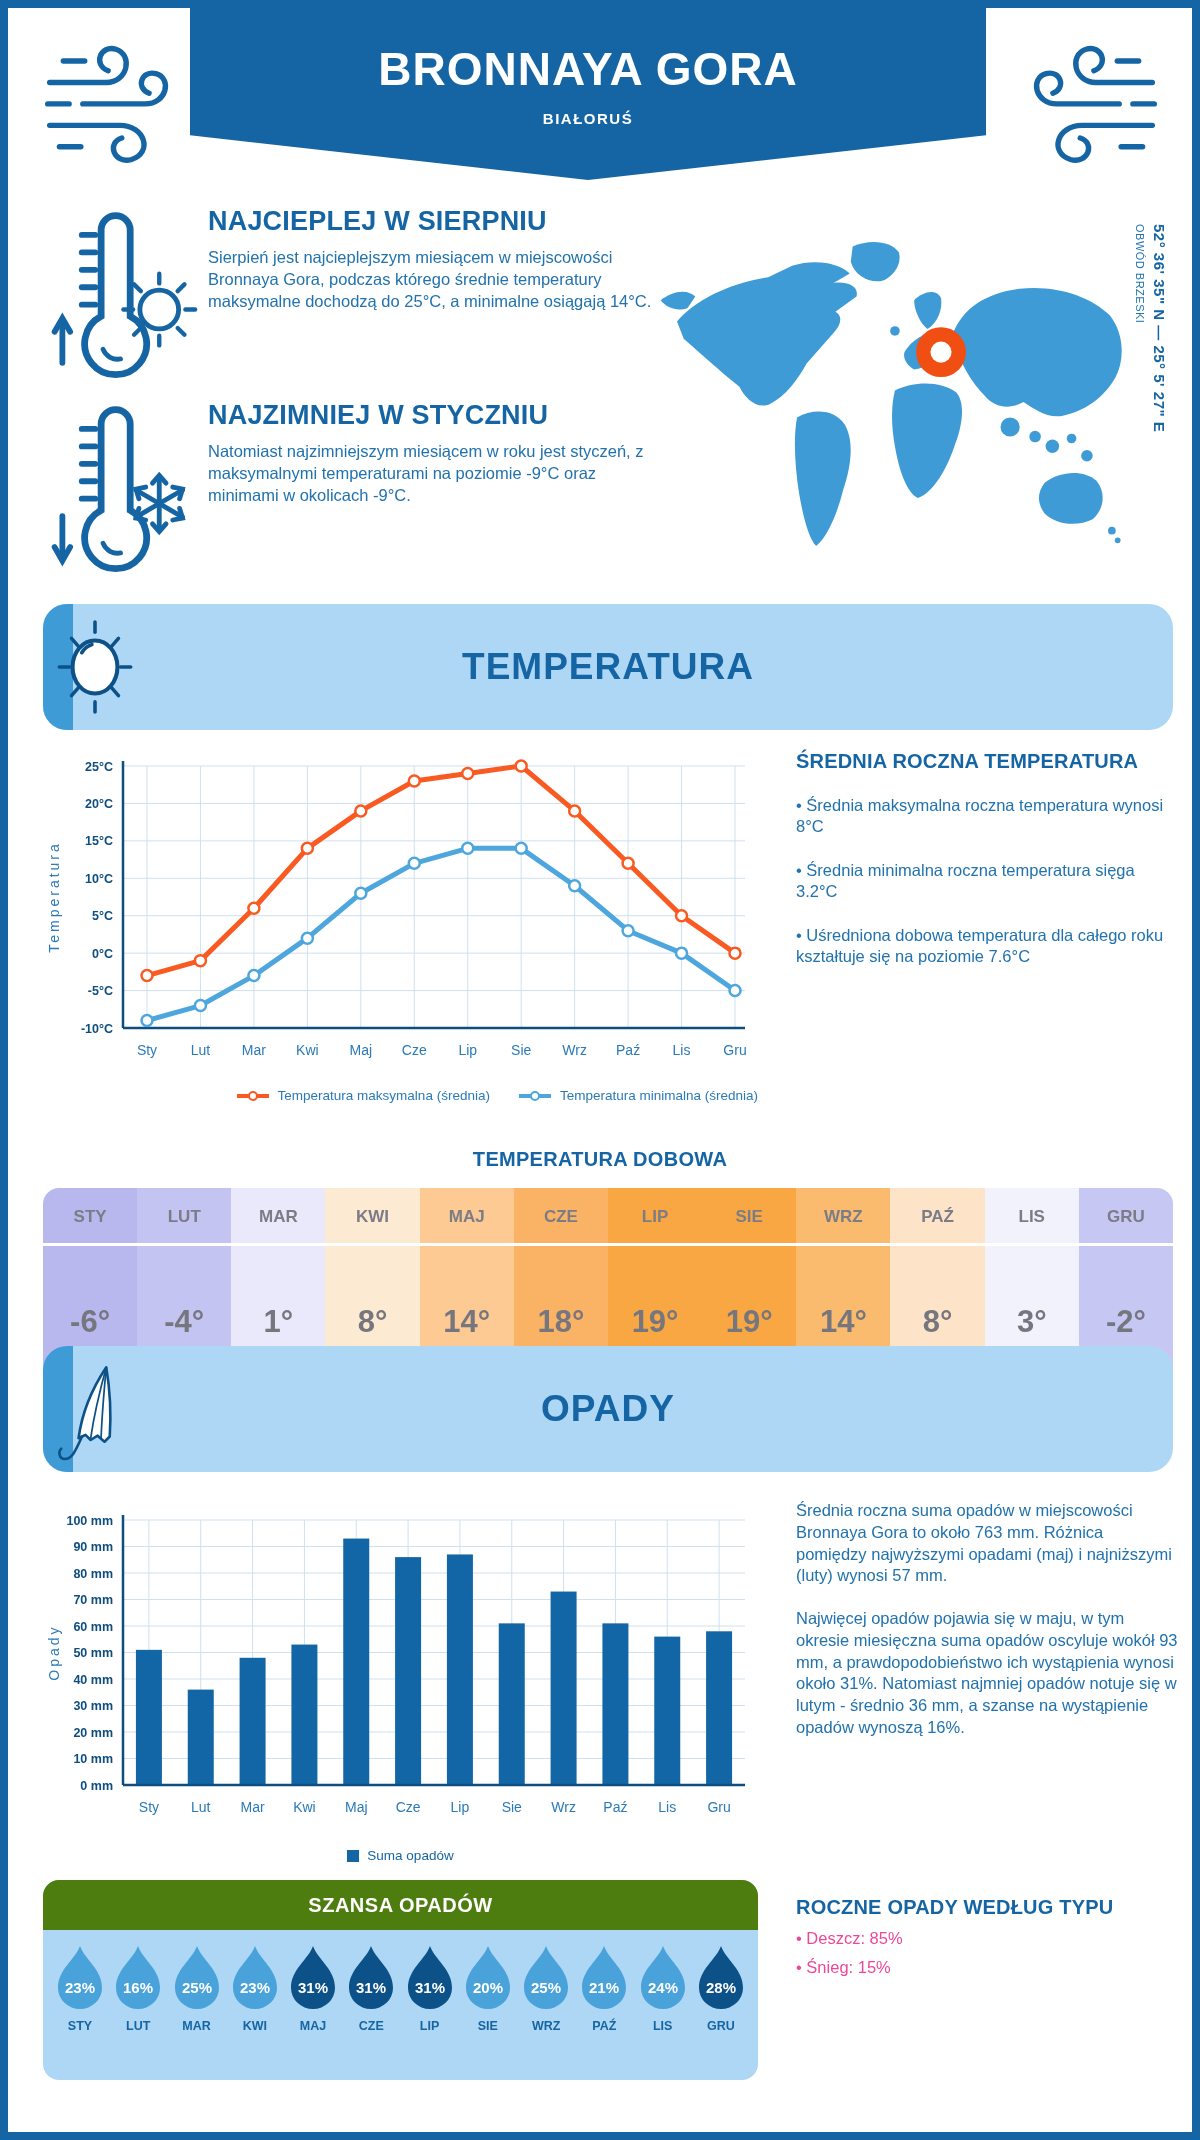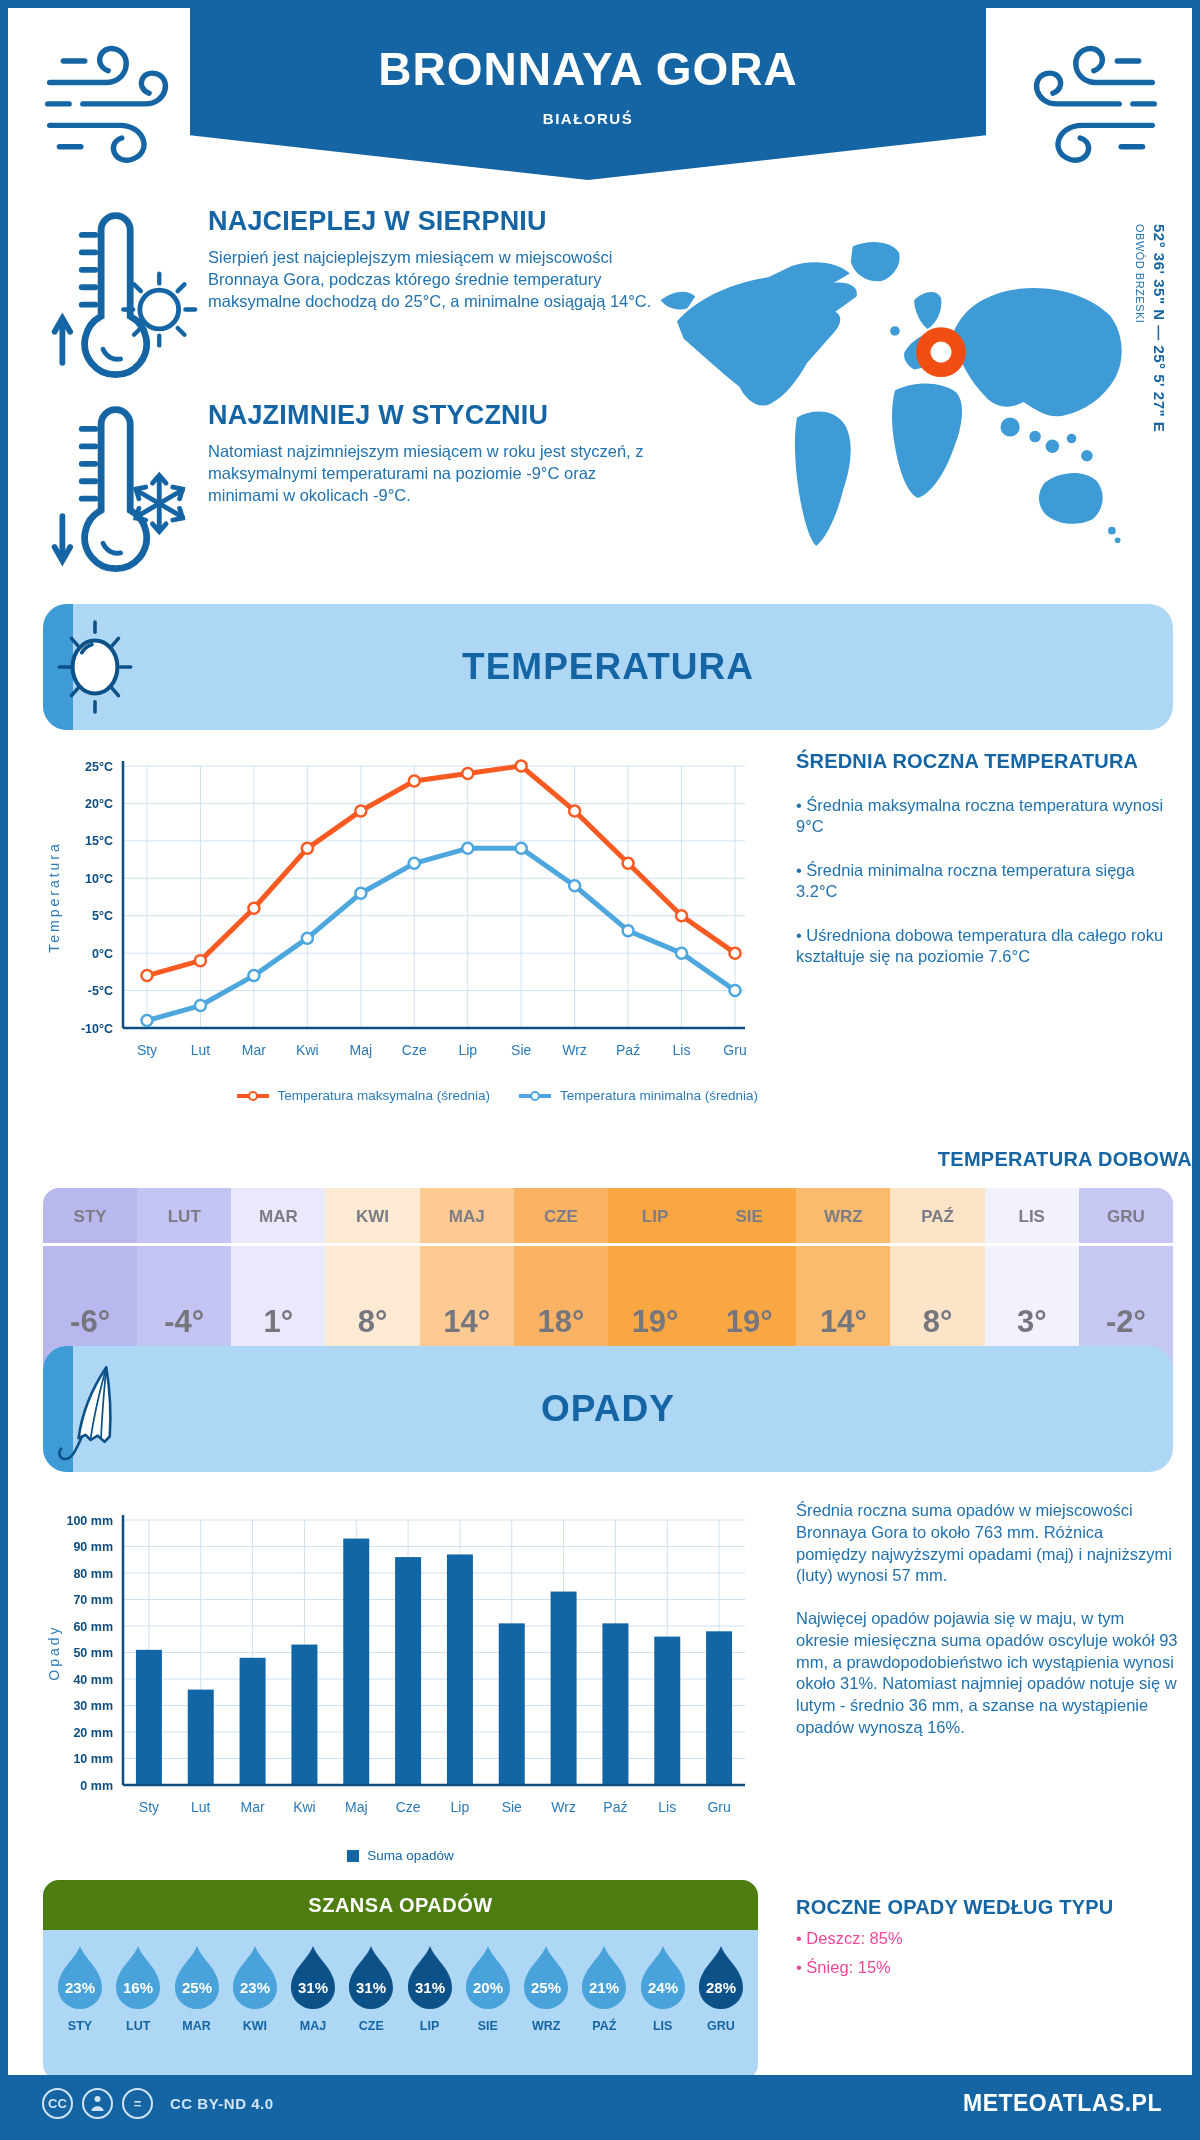--- a/index.html
+++ b/index.html
@@ -37,21 +37,21 @@
   .legend2 { width:715px; display:flex; justify-content:center; align-items:center; gap:8px;
              font-size:13.5px; color:#1565a4; }
   .legend2 .sq { width:12px; height:12px; background:#1366a5; display:inline-block; }
 
   
   .annual h3, .bytype h3 { font-size:20px; color:#1565a4; letter-spacing:0.2px; }
   .annual .b { margin-top:22px; font-size:16.5px; line-height:1.3; color:#2172ad; }
   .paras p { font-size:16.5px; line-height:1.32; color:#2172ad; margin-bottom:21px; }
   .bytype .b { margin-top:10px; font-size:16.5px; color:#ec4899; }
 
-  .daily-title { left:0; right:0; text-align:right; font-size:20px; font-weight:bold;
+  .daily-title { left:0; right:0; text-align:center; font-size:20px; font-weight:bold;
                  color:#1565a4; letter-spacing:0.3px; }
   .dtable { width:1130px; height:210px; border-radius:16px; overflow:hidden;
             display:grid; grid-template-columns:repeat(12,1fr); }
   .dtable .col { display:flex; flex-direction:column; }
   .dtable .m { height:58px; line-height:58px; text-align:center; font-size:17px; font-weight:bold;
                color:#7b7c85; border-bottom:3px solid #fff; }
   .dtable .v { flex:1; display:flex; align-items:center; justify-content:center;
                font-size:31px; font-weight:bold; color:#76767e; }
 
   
@@ -304,21 +304,21 @@
       <span class="item">
        <svg width="34" height="12" viewBox="0 0 34 12">
           <line x1="1" y1="6" x2="33" y2="6" stroke="#4da6de" stroke-width="4"></line>
        <circle cx="17" cy="6" r="4" fill="#fff" stroke="#4da6de" stroke-width="2"></circle>
         </svg>Temperatura minimalna (średnia)</span>
     </div>
 
   <div class="abs annual" style="left:788px;top:742px;width:382px">
     <h3>ŚREDNIA ROCZNA TEMPERATURA</h3>
     <div id="annual-bullets">
-        <div class="b">• Średnia maksymalna roczna temperatura wynosi 9°C</div>
+        <div class="b">• Średnia maksymalna roczna temperatura wynosi 8°C</div>
         <div class="b">• Średnia minimalna roczna temperatura sięga 3.2°C</div>
         <div class="b">• Uśredniona dobowa temperatura dla całego roku kształtuje się na poziomie 7.6°C</div>
       </div>
   </div>
 
   <div class="abs daily-title" style="top:1140px">TEMPERATURA DOBOWA</div>
   <div class="abs dtable" id="daily-table" style="left:35px;top:1180px">
       <div class="col" style="background:#b8b8ef">
        <div class="m">STY</div>
        <div class="v">-6°</div>
@@ -543,26 +543,14 @@
         <div class="di">
        <svg width="46" height="66" viewBox="0 0 46 66">
          <path d="M23 2 C28 16 45 25 45 44 A22 21 0 1 1 1 44 C1 25 18 16 23 2 Z" fill="#0d5189"></path>
          <text x="23" y="49" text-anchor="middle" font-size="15" font-weight="bold" fill="#fff">28%</text>
        </svg>
        <div class="dm">GRU</div>
      </div>
       </div>
   </div>
 
-  <div class="abs footer">
-    <span class="cc-ic">CC</span>
-    <span class="cc-ic">
-      <svg width="15" height="17" viewBox="0 0 15 17">
-          <circle cx="7.5" cy="4" r="3" fill="#cfe4f7"></circle>
-      <path d="M1.5 16 C1.5 9.5 13.5 9.5 13.5 16 Z" fill="#cfe4f7"></path>
-        </svg>
-    </span>
-    <span class="cc-ic">=</span>
-    <span class="lic">CC BY-ND 4.0</span>
-    <span class="site">METEOATLAS.PL</span>
-  </div>
 
 </div>
 
 </body></html>

